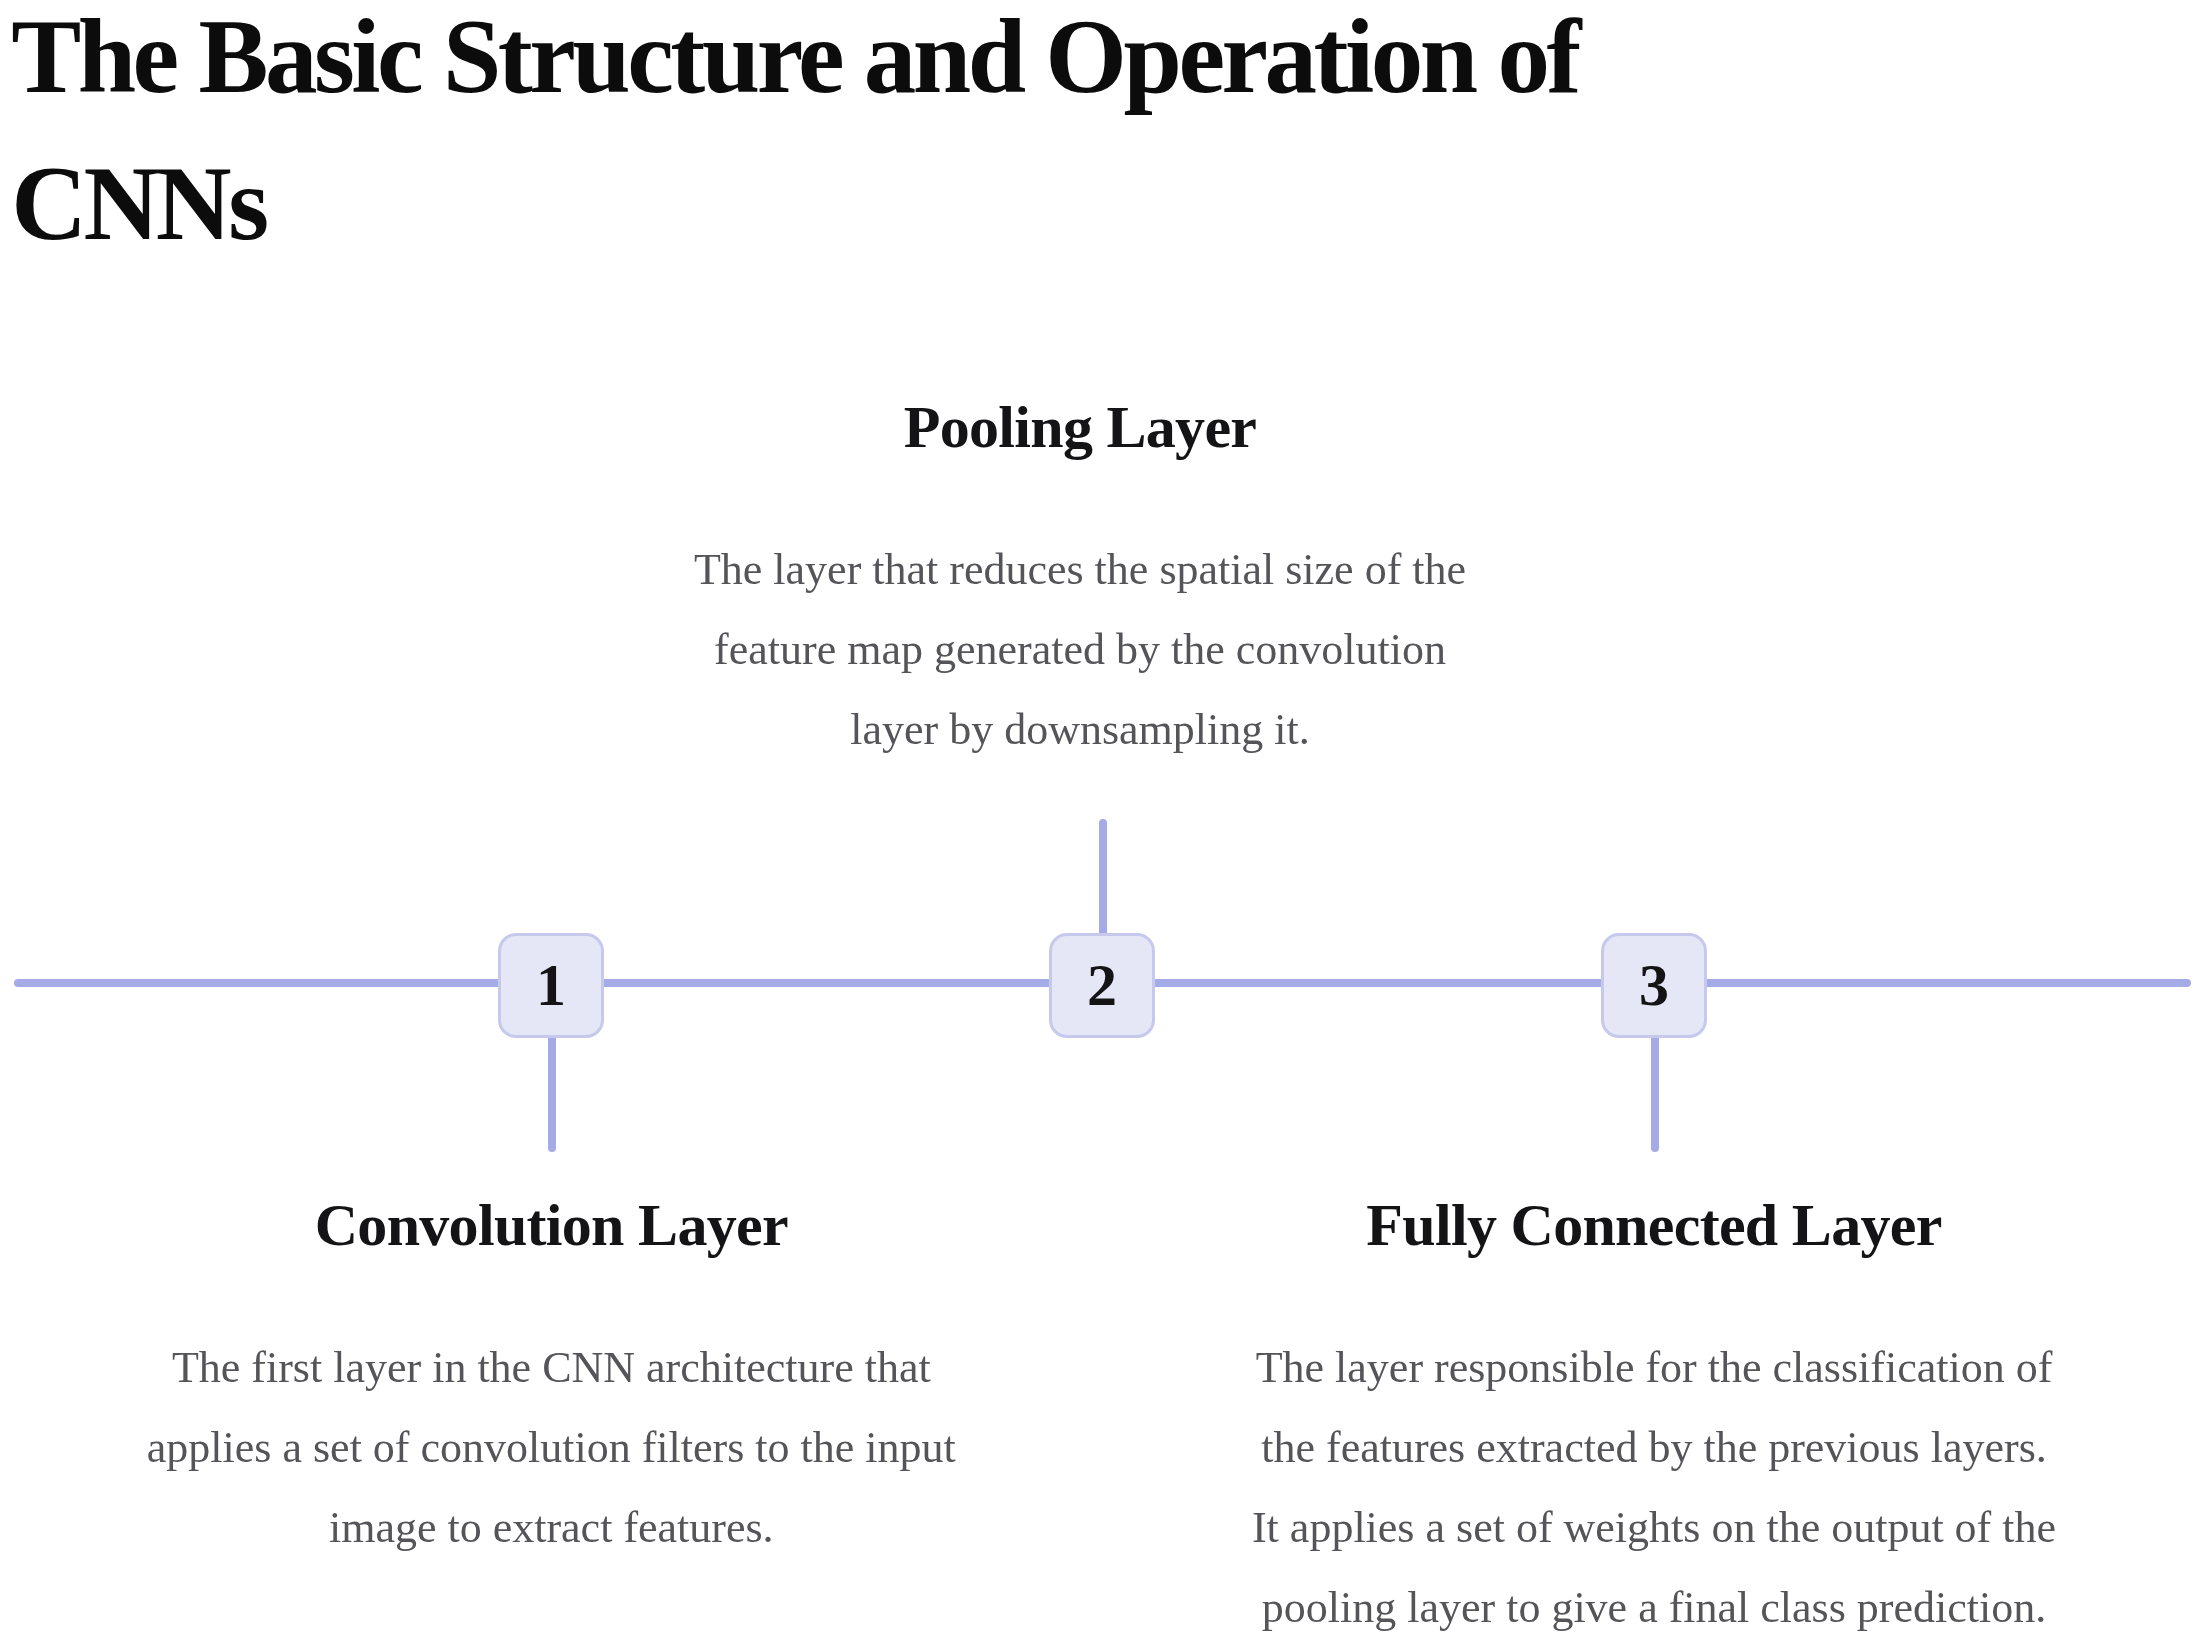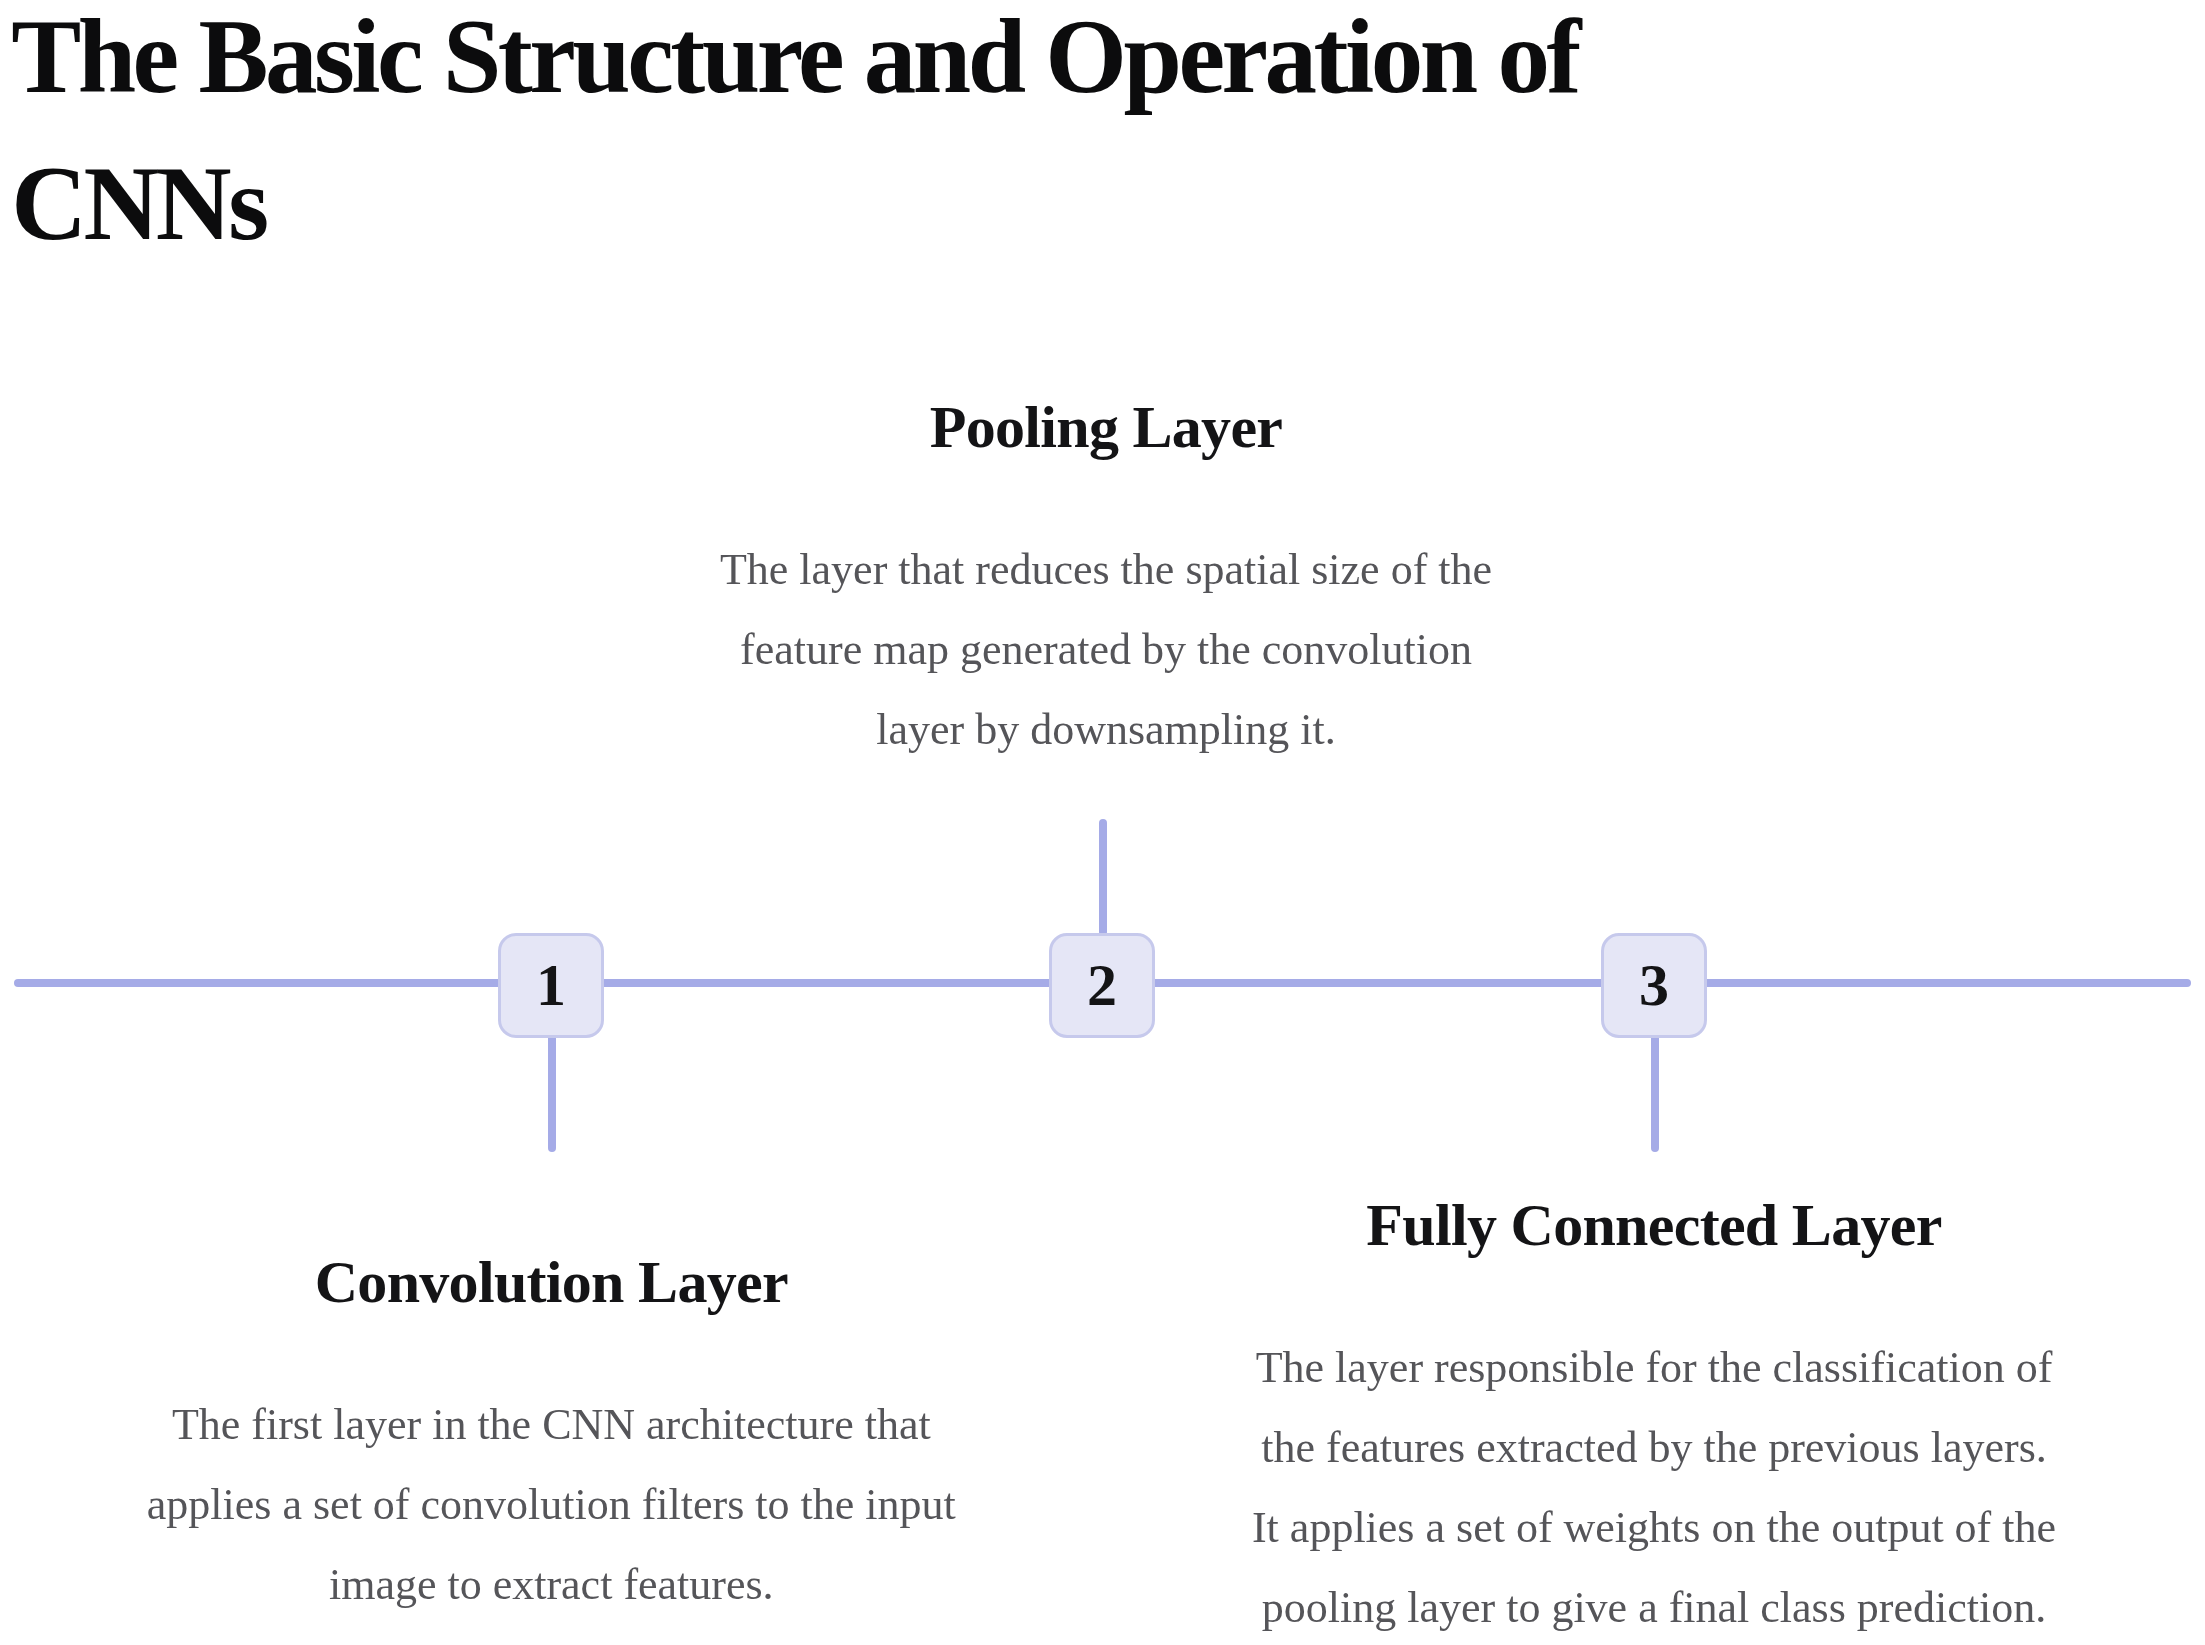--- a/index.html
+++ b/index.html
@@ -87,22 +87,22 @@
     color: #141416;
     line-height: 1.2;
   }
   .step-col p {
     margin: 0;
     font-size: 44px;
     line-height: 80px;
     color: #555559;
     white-space: pre-line;
   }
-  .col-pooling   { left: 568px;  top: 391px;  width: 1076px; }
-  .col-conv      { left: 13.3px;   top: 1246px; width: 1076px; }
+  .col-pooling   { left: 542px;  top: 391px;  width: 1076px; }
+  .col-conv      { left: 13.3px;   top: 1189px; width: 1076px; }
   .col-fully     { left: 1095px; top: 1189px; width: 1118px; }
 </style>
 </head>
 <body>
 
 <div class="canvas">
 
   <h1 class="page-title">The Basic Structure and Operation of
 CNNs</h1>
 

